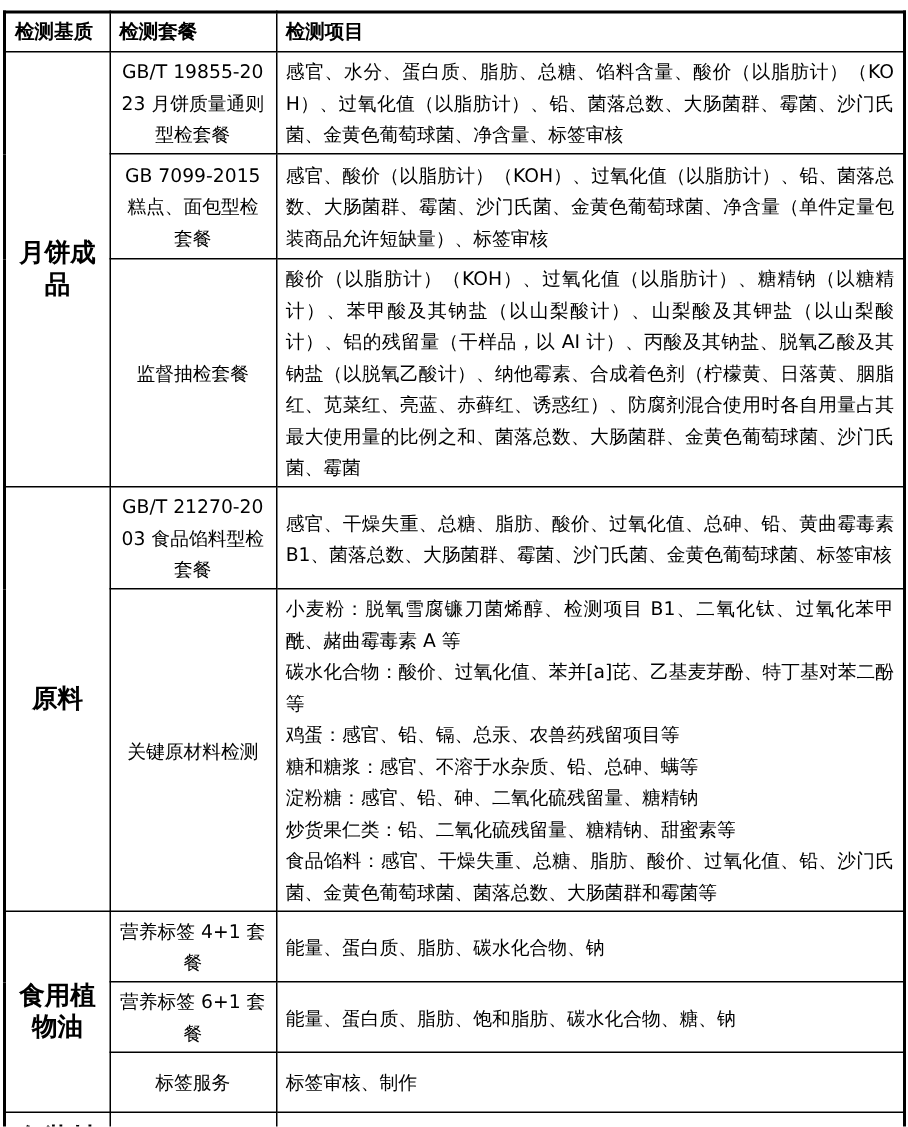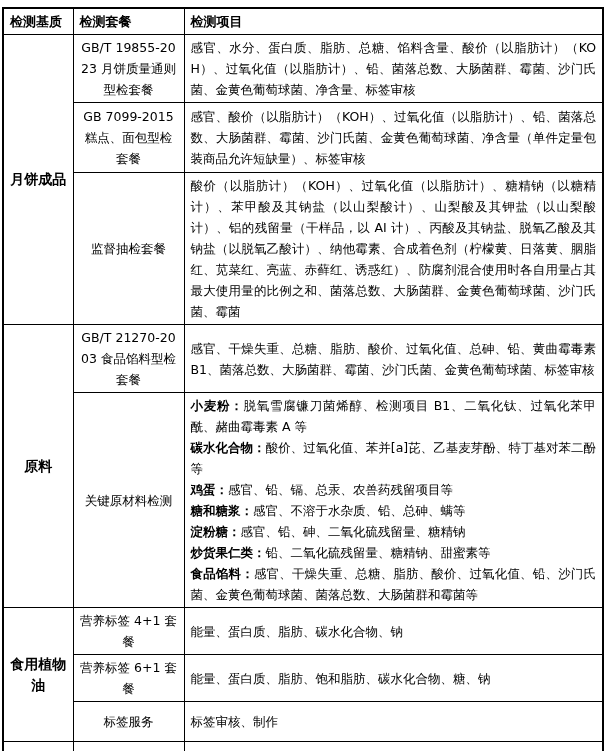--- a/index.html
+++ b/index.html
@@ -36,29 +36,29 @@
   col.c3 { width: 419px; }
   th {
     text-align: left;
     font-weight: bold;
     font-size: 13px;
     padding: 3px 6px;
   }
   td.matrix {
     text-align: center;
     font-weight: bold;
-    font-size: 14px;
+    font-size: 17px;
   }
   td.pkg {
     text-align: center;
   }
   td.items {
     text-align: justify;
   }
-  td.items .line b { font-weight: bold; }
+  td.items .line b { font-weight: normal; }
 </style>
 </head>
 <body>
 
 <div class="page">
   <table class="spec">
     <colgroup>
       <col class="c1">
         <col class="c2">
         <col class="c3">

